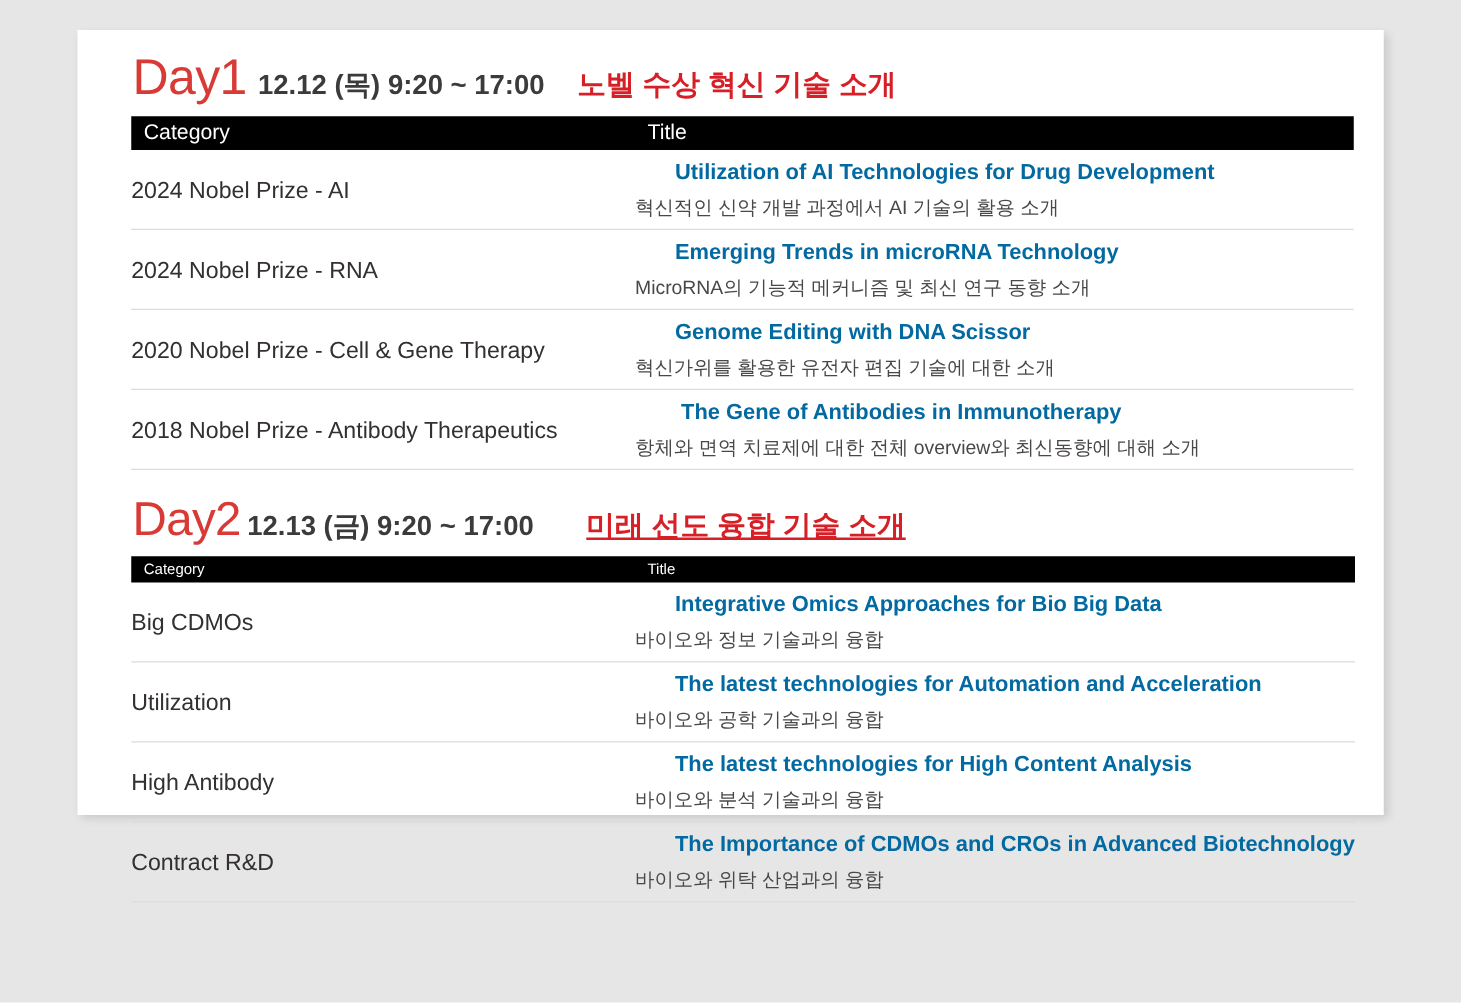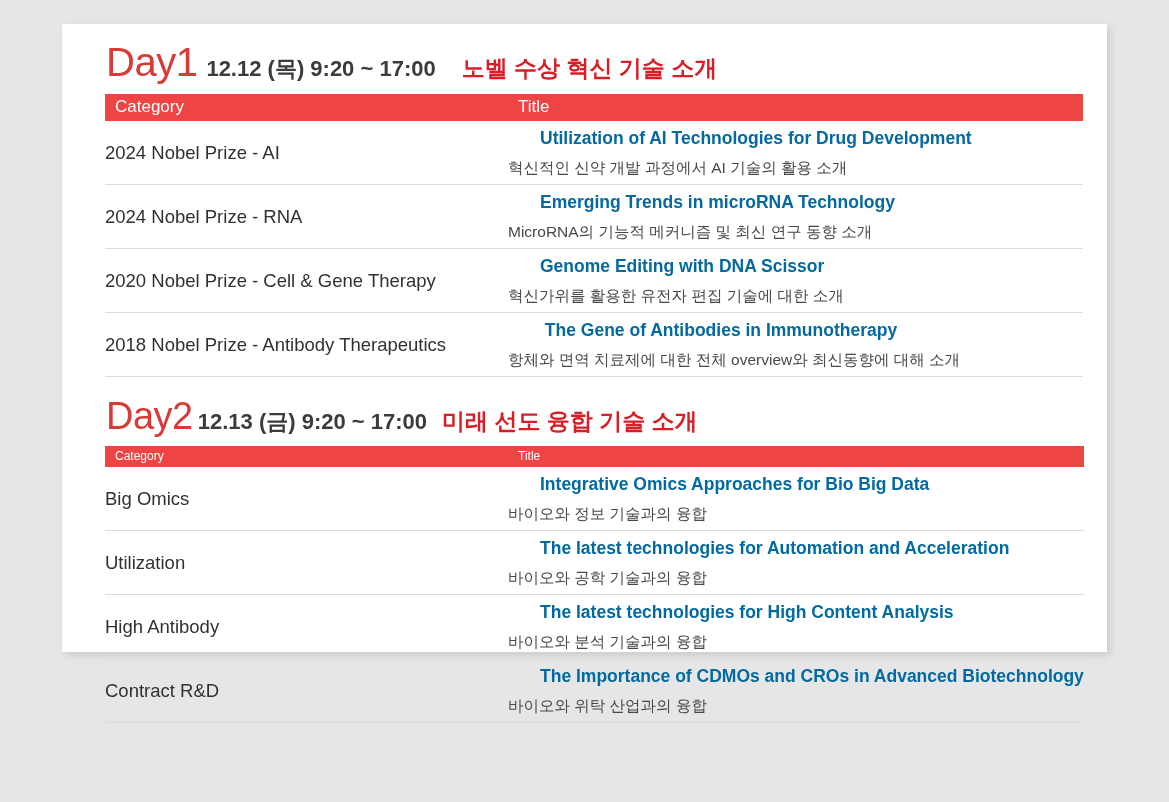--- a/index.html
+++ b/index.html
@@ -49,32 +49,32 @@
   }
 
   
   #day1 .day-label { font-size: 40px; line-height: 40px; }
   #day1 .day-date  { font-size: 22px; margin-left: 9px; }
   #day1 .day-theme { font-size: 23px; margin-left: 26px; }
 
   
   #day2 .day-label { font-size: 38px; line-height: 38px; }
   #day2 .day-date  { font-size: 22px; margin-left: 5px; }
-  #day2 .day-theme { font-size: 23px; margin-left: 15px; }
+  #day2 .day-theme { font-size: 23px; margin-left: 42px; text-decoration: underline; }
 
   
   .sched-table {
     border-collapse: collapse;
     table-layout: fixed;
   }
   .sched-table col.c-cat { width: 403px; }
   .sched-table col.c-ttl { width: 575px; }
 
   .sched-table thead th {
-    background: #ef4444;
+    background: #000000;
     color: #ffffff;
     text-align: left;
     font-weight: normal;
     padding: 3px 0 4px 10px;
   }
   #day1 .sched-table thead th { font-size: 17px; height: 20px; }
   #day2 .sched-table thead th { font-size: 12px; height: 14px; }
 
   .sched-table tbody td {
     border-bottom: 1px solid #dcdcdc;
@@ -186,21 +186,21 @@
           <col class="c-ttl">
         </colgroup>
       <thead>
         <tr>
           <th>Category</th>
           <th>Title</th>
         </tr>
       </thead>
       <tbody>
         <tr>
-          <td class="cat-cell">Big Omics</td>
+          <td class="cat-cell">Big CDMOs</td>
           <td class="ttl-cell">
             <div class="ttl-en">Integrative Omics Approaches for Bio Big Data</div>
             <div class="ttl-ko">바이오와 정보 기술과의 융합</div>
           </td>
         </tr>
         <tr>
           <td class="cat-cell">Utilization</td>
           <td class="ttl-cell">
             <div class="ttl-en">The latest technologies for Automation and Acceleration</div>
             <div class="ttl-ko">바이오와 공학 기술과의 융합</div>

